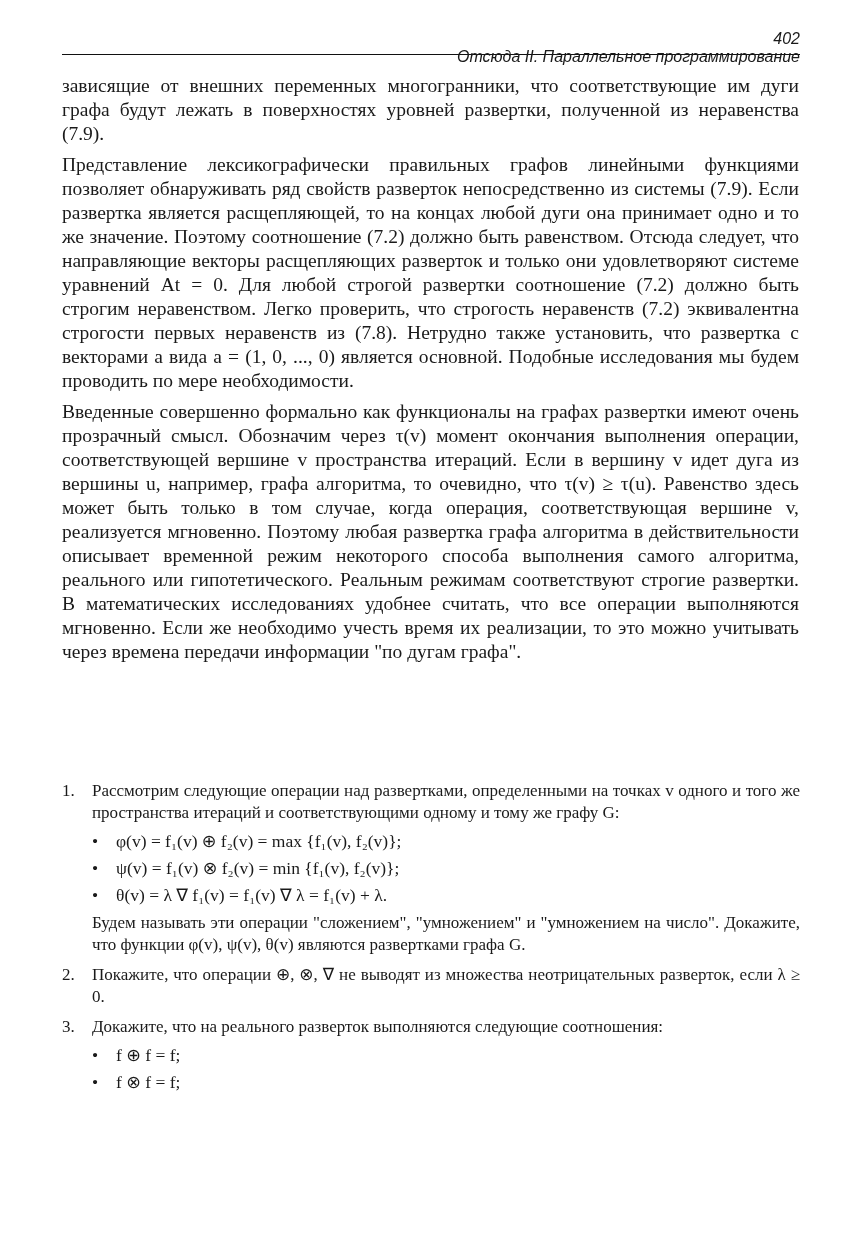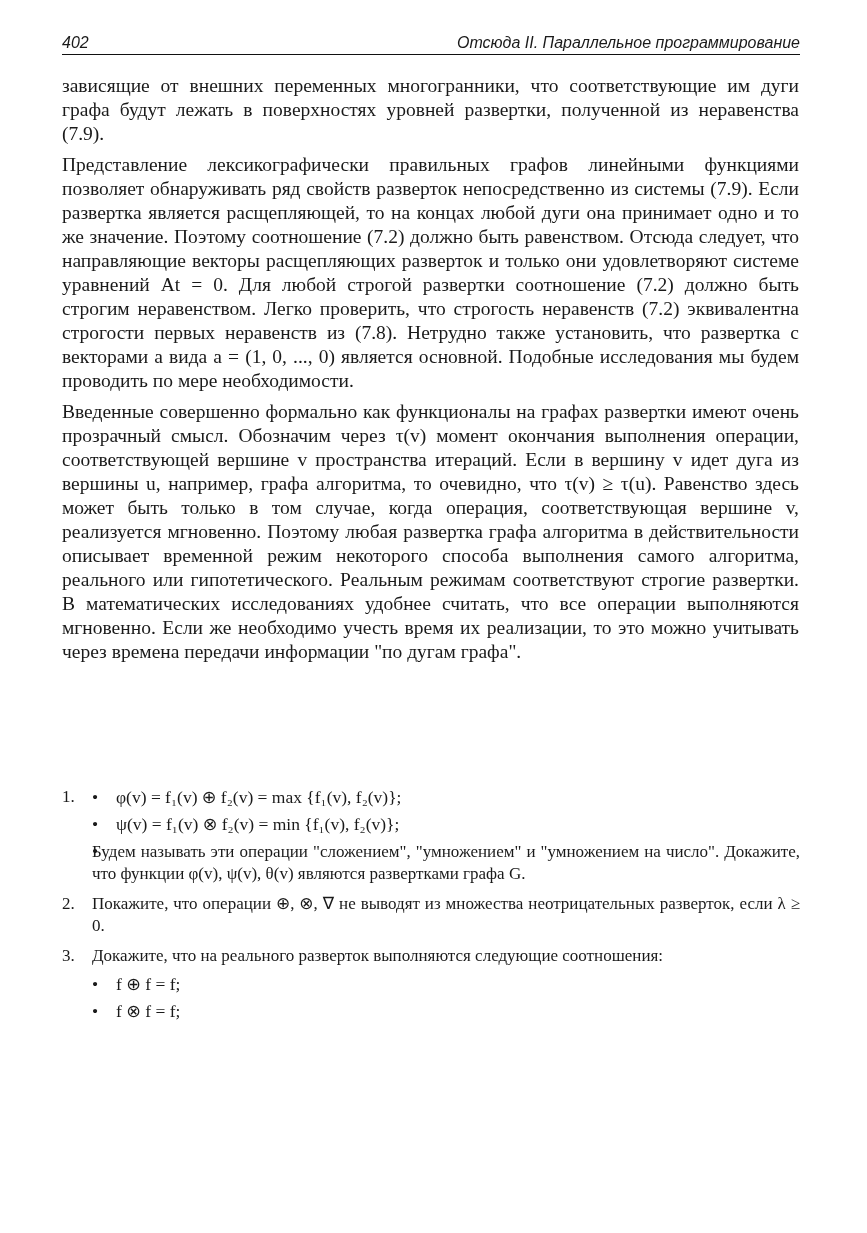--- a/index.html
+++ b/index.html
@@ -2,21 +2,21 @@
 <html><head>
 <meta charset="utf-8">
 <style>
   html, body { margin: 0; padding: 0; background: #ffffff; }
   body { width: 867px; height: 1233px; position: relative; overflow: hidden; color: #1a1a1a; }
   .page { position: absolute; left: 62px; top: 0; width: 738px; }
   .header {
     position: absolute; left: 0; top: 30px; width: 738px; height: 22px;
     border-bottom: 1.5px solid #111;
     font-family: "Liberation Sans", sans-serif; font-style: italic; font-size: 16px;
-    display: flex; justify-content: space-between; align-items: flex-end; padding-bottom: 2px; box-sizing: content-box;
+    display: flex; justify-content: space-between; align-items: flex-end; padding-bottom: 2px; box-sizing: content-box; flex-direction: column;
   }
   .body-text {
     position: absolute; left: 0; top: 74px; width: 738px;
     font-family: "Liberation Serif", serif; font-size: 19.5px; line-height: 24px;
     text-align: justify;
   }
   .body-text p { margin: 0 1px 7px 0; text-indent: 0; }
   .exercises {
     position: absolute; left: 0; top: 780px; width: 738px;
     font-family: "Liberation Serif", serif; font-size: 17px; line-height: 22px;
@@ -40,24 +40,25 @@
 
   <div class="body-text">
     <p>зависящие от внешних переменных многогранники, что соответствующие им дуги графа будут лежать в поверхностях уровней развертки, полученной из неравенства (7.9).</p>
     <p>Представление лексикографически правильных графов линейными функциями позволяет обнаруживать ряд свойств разверток непосредственно из системы (7.9). Если развертка является расщепляющей, то на концах любой дуги она принимает одно и то же значение. Поэтому соотношение (7.2) должно быть равенством. Отсюда следует, что направляющие векторы расщепляющих разверток и только они удовлетворяют системе уравнений At = 0. Для любой строгой развертки соотношение (7.2) должно быть строгим неравенством. Легко проверить, что строгость неравенств (7.2) эквивалентна строгости первых неравенств из (7.8). Нетрудно также установить, что развертка с векторами a вида a = (1, 0, ..., 0) является основной. Подобные исследования мы будем проводить по мере необходимости.</p>
     <p>Введенные совершенно формально как функционалы на графах развертки имеют очень прозрачный смысл. Обозначим через τ(v) момент окончания выполнения операции, соответствующей вершине v пространства итераций. Если в вершину v идет дуга из вершины u, например, графа алгоритма, то очевидно, что τ(v) ≥ τ(u). Равенство здесь может быть только в том случае, когда операция, соответствующая вершине v, реализуется мгновенно. Поэтому любая развертка графа алгоритма в действительности описывает временной режим некоторого способа выполнения самого алгоритма, реального или гипотетического. Реальным режимам соответствуют строгие развертки. В математических исследованиях удобнее считать, что все операции выполняются мгновенно. Если же необходимо учесть время их реализации, то это можно учитывать через времена передачи информации "по дугам графа".</p>
   </div>
 
   <div class="exercises">
     <div class="ex-item">
       <span class="ex-num">1.</span>
+      <div>Рассмотрим следующие операции над развертками, определенными на точках v одного и того же пространства итераций и соответствующими одному и тому же графу G:</div>
       <ul class="bullets">
         <li><span class="dot">•</span><span>φ(v) = f₁(v) ⊕ f₂(v) = max {f₁(v), f₂(v)};</span></li>
         <li><span class="dot">•</span><span>ψ(v) = f₁(v) ⊗ f₂(v) = min {f₁(v), f₂(v)};</span></li>
-        <li><span class="dot">•</span></li>
+        <li><span class="dot">•</span><span>θ(v) = λ ∇ f₁(v) = f₁(v) ∇ λ = f₁(v) + λ.</span></li>
       </ul>
       <div class="ex-after">Будем называть эти операции "сложением", "умножением" и "умножением на число". Докажите, что функции φ(v), ψ(v), θ(v) являются развертками графа G.</div>
     </div>
 
     <div class="ex-item">
       <span class="ex-num">2.</span>
       <div>Покажите, что операции ⊕, ⊗, ∇ не выводят из множества неотрицательных разверток, если λ ≥ 0.</div>
     </div>
 
     <div class="ex-item">

